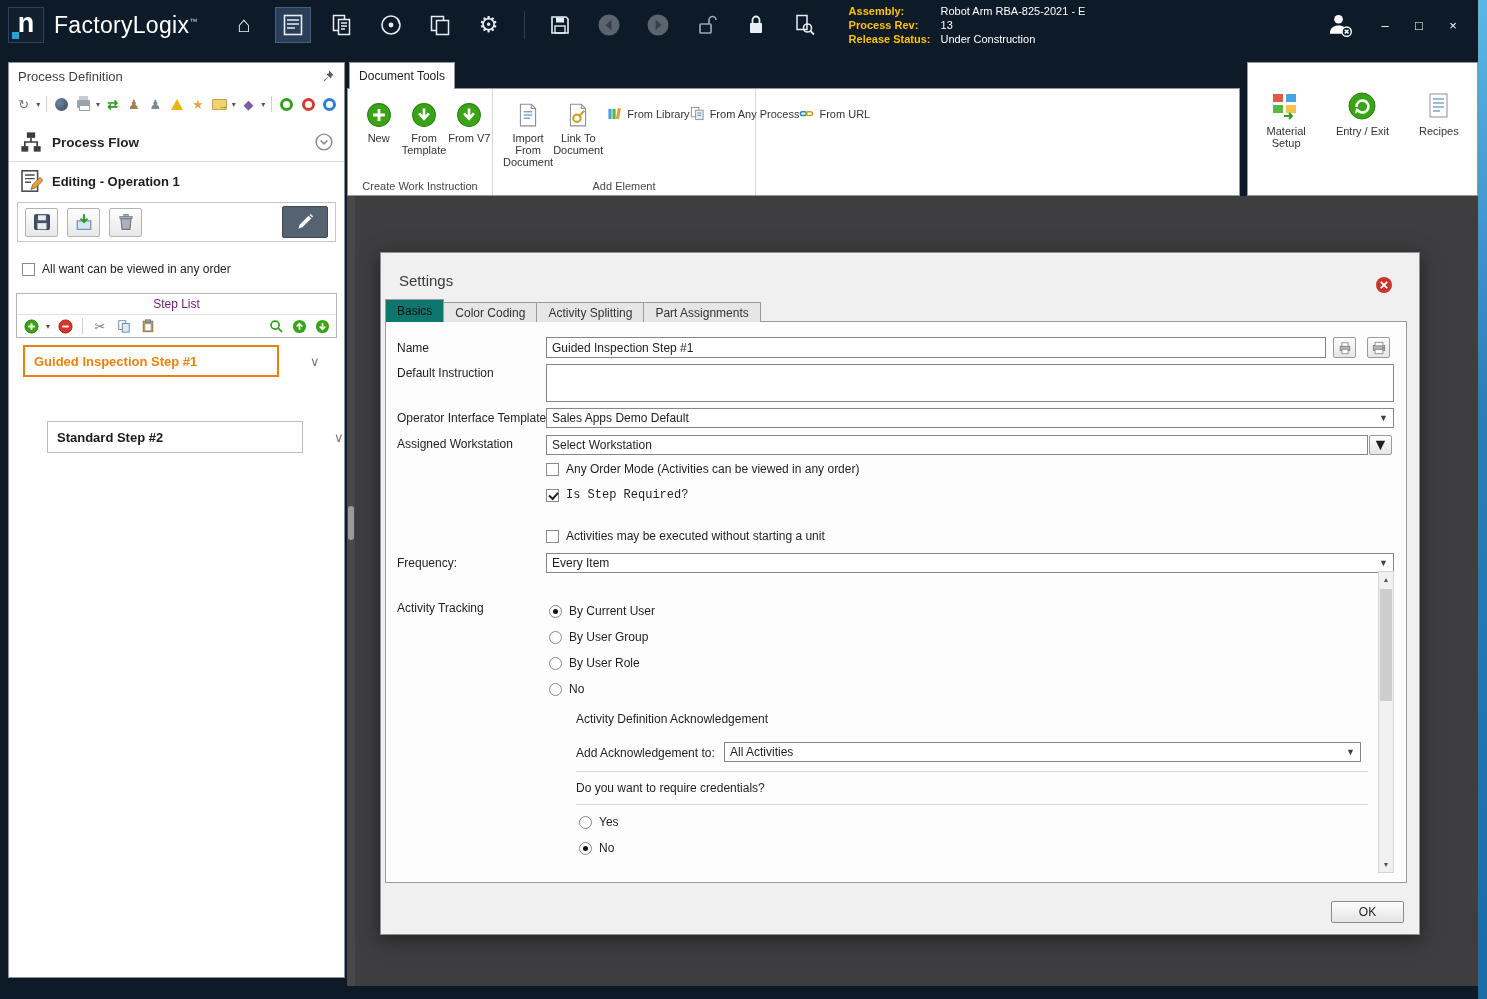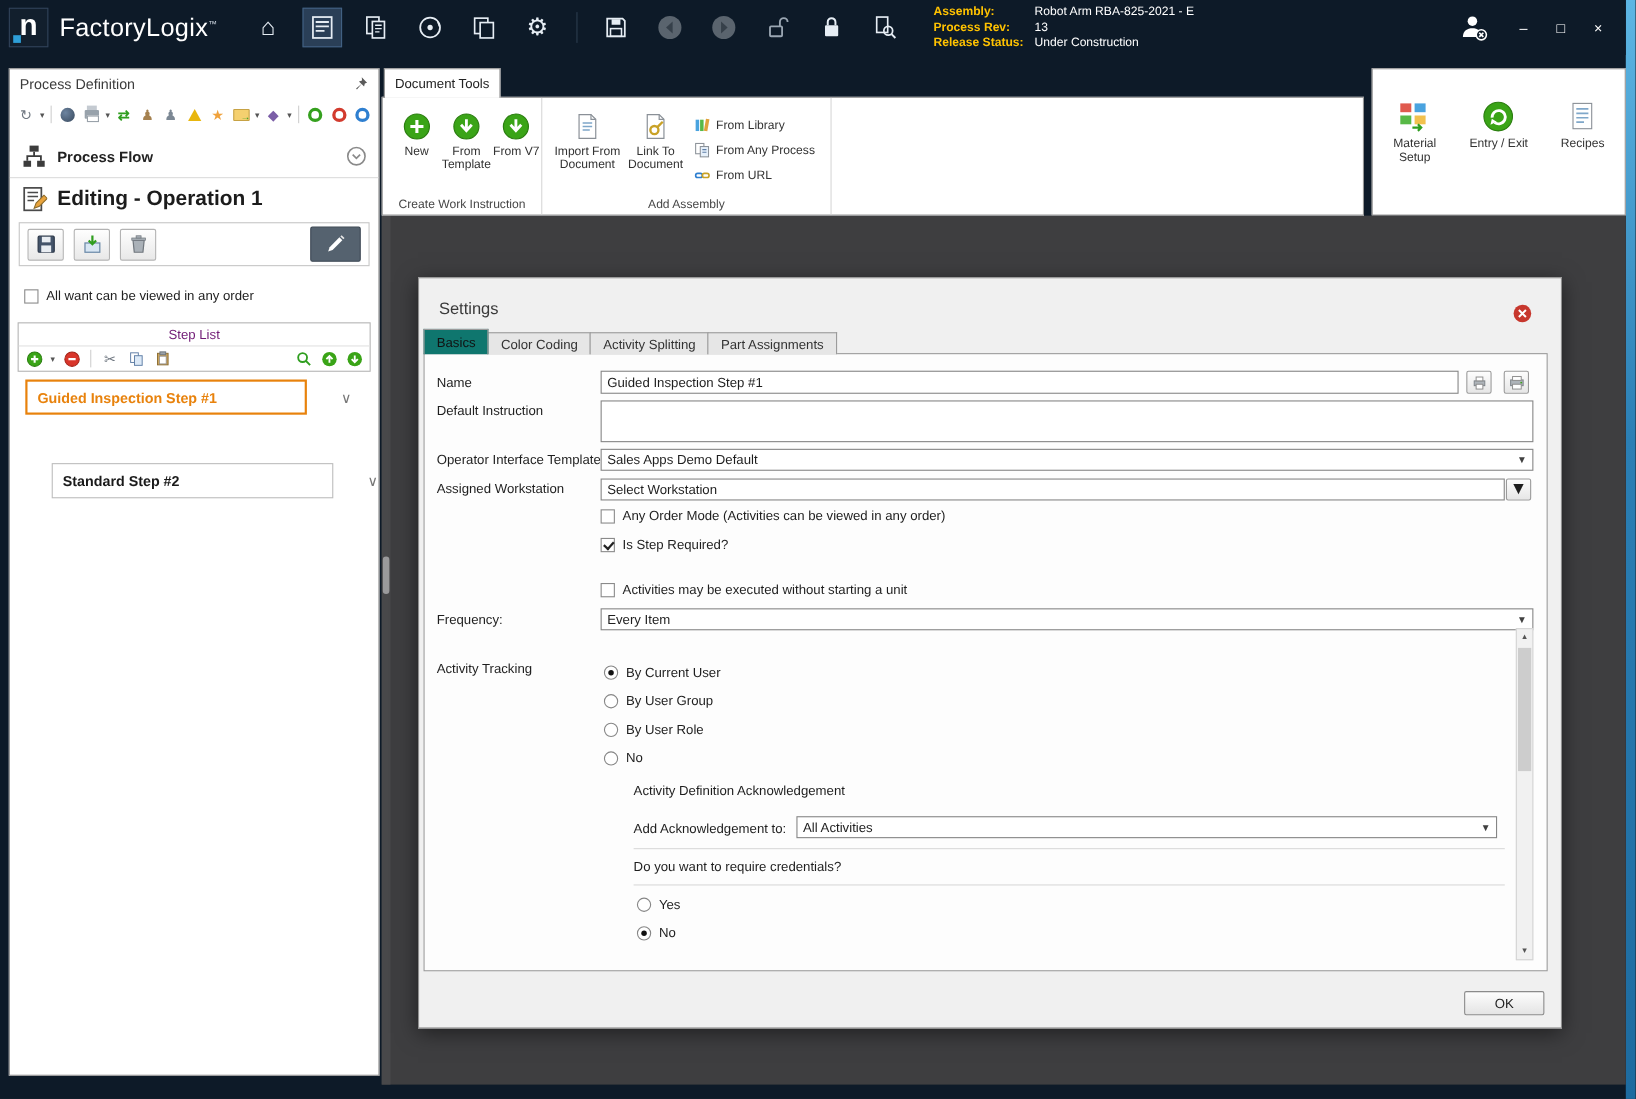--- a/index.html
+++ b/index.html
@@ -52,21 +52,21 @@
   .shape-flask { width:0; height:0; border-left:6px solid transparent; border-right:6px solid transparent; border-bottom:11px solid #e8b60e; }
   .shape-folder { width:15px; height:11px; background:#f5d06f; border:1px solid #c7a244; border-radius:1px; position:relative; }
   .ring { width:13px; height:13px; border-radius:50%; }
   .ring.green { border:3.5px solid #35a01e; } .ring.red { border:3.5px solid #d23b2e; } .ring.blue { border:3.5px solid #2e7fd0; background:#fff; }
 
   .pf-row { height:34px; display:flex; align-items:center; gap:10px; padding:0 11px; margin-top:9px; }
   .pf-label { font-size:13.5px; font-weight:bold; color:#222; }
   .pf-row .circle-chev { margin-left:auto; }
   .lp-divider { height:1px; background:#dcdcdc; margin:2px 0 0 0; }
   .edit-row { height:38px; display:flex; align-items:center; gap:9px; padding:0 10px; }
-  .edit-label { font-size:19px; font-weight:bold; color:#1c1c1c; }
+  .edit-label { font-size:13px; font-weight:bold; color:#1c1c1c; }
   .file-row { margin:2px 8px 0 8px; height:40px; border:1px solid #c6c6c6; display:flex; align-items:center; gap:9px; padding:0 7px; }
   .file-btn { width:33px; height:29px; border:1px solid #b3b3b3; background:linear-gradient(#fefefe,#e8e8e8);
     display:flex; align-items:center; justify-content:center; border-radius:2px; }
   .pencil-btn { margin-left:auto; width:46px; height:32px; background:#55626f; border:1px solid #3c4854;
     display:flex; align-items:center; justify-content:center; border-radius:2px; }
   .order-row { display:flex; align-items:center; gap:7px; padding:20px 10px 0 13px; font-size:12px; color:#222; }
 
   .cb { width:13px; height:13px; background:#fff; border:1px solid #8a8a8a; position:relative; flex:none; display:inline-block; }
   .cb.checked::after { content:""; position:absolute; left:2px; top:2px; width:7px; height:4px;
     border-left:2px solid #222; border-bottom:2px solid #222; transform:rotate(-48deg); }
@@ -90,21 +90,21 @@
     border:1px solid #969696; display:flex; z-index:2; }
   .rb-group { position:relative; display:flex; align-items:flex-start; border-right:1px solid #d8d8d8; height:100%; }
   .rb-group.create { width:145px; padding-left:8px; }
   .rb-group.add { width:263px; padding-left:10px; }
   .rb-group.edit { width:98px; padding-left:6px; }
   .rb-group.filler { flex:1; border-right:none; }
   .grp-label { position:absolute; bottom:3px; left:0; right:0; text-align:center; font-size:11px; color:#474747; }
   .rb-item { display:flex; flex-direction:column; align-items:center; padding-top:13px; width:46px;
     font-size:11px; color:#333; text-align:center; line-height:12px; gap:4px; }
   .rb-item.wide { width:62px; }
-  .rb-smallcol { display:flex; flex-direction:column; padding-top:13px; margin-left:4px; }
+  .rb-smallcol { display:flex; flex-direction:row; padding-top:13px; margin-left:4px; }
   .rb-small { display:flex; align-items:center; gap:5px; font-size:11px; color:#333; height:23px; white-space:nowrap; }
 
   .right-tools { position:absolute; left:1247px; top:62px; width:231px; height:134px; background:#fff;
     border:1px solid #969696; display:flex; justify-content:space-around; padding-top:28px; }
   .right-tools .rb-item { width:70px; padding-top:0; }
 
   
   .dark-area { position:absolute; left:347px; top:196px; width:1131px; height:790px; background:#3e3e40; }
   .dark-scroll { position:absolute; left:0; top:0; width:8px; height:100%; background:#48484a; }
   .dark-thumb { position:absolute; left:1px; top:310px; width:6px; height:34px; background:#9a9a9c; border-radius:3px; }
@@ -510,21 +510,21 @@
           <span>From Any Process</span>
         </div>
         <div class="rb-small">
           <svg width="15" height="15" viewBox="0 0 16 16">
               <rect x="1.5" y="6" width="6.5" height="4" rx="2" fill="none" stroke="#2e7fd0" stroke-width="1.6"></rect>
               <rect x="8" y="6" width="6.5" height="4" rx="2" fill="none" stroke="#c9a227" stroke-width="1.6"></rect>
             </svg>
           <span>From URL</span>
         </div>
       </div>
-      <div class="grp-label">Add Assembly</div>
+      <div class="grp-label">Add Element</div>
     </div>
 
     <div class="rb-group filler"></div>
   </div>
 
   <div class="right-tools">
     <div class="rb-item">
       <svg width="30" height="30" viewBox="0 0 30 30">
           <rect x="2" y="3" width="10" height="8" fill="#e05a4e"></rect>
           <rect x="15" y="3" width="10" height="8" fill="#4aa3df"></rect>
@@ -614,21 +614,21 @@
       <span>Select Workstation</span>
     </div>
     <span class="mini-btn" style="left:988px; top:182px; height:20px;">
         <span class="chev">▼</span>
       </span>
 
     <div class="check-row" style="left:165px; top:209px;">
       <span class="cb"></span>
       <span>Any Order Mode (Activities can be viewed in any order)</span>
     </div>
-    <div class="check-row" style="left:165px; top:235px;">
+    <div class="check-row" style="left:165px; top:235px;font-family:Liberation Mono, monospace;">
       <span class="cb checked"></span>
       <span>Is Step Required?</span>
     </div>
     <div class="check-row" style="left:165px; top:276px;">
       <span class="cb"></span>
       <span>Activities may be executed without starting a unit</span>
     </div>
 
     <span class="f-label" style="left:16px; top:303px;">Frequency:</span>
     <div class="combo" style="left:165px; top:300px; width:848px; height:20px;">

